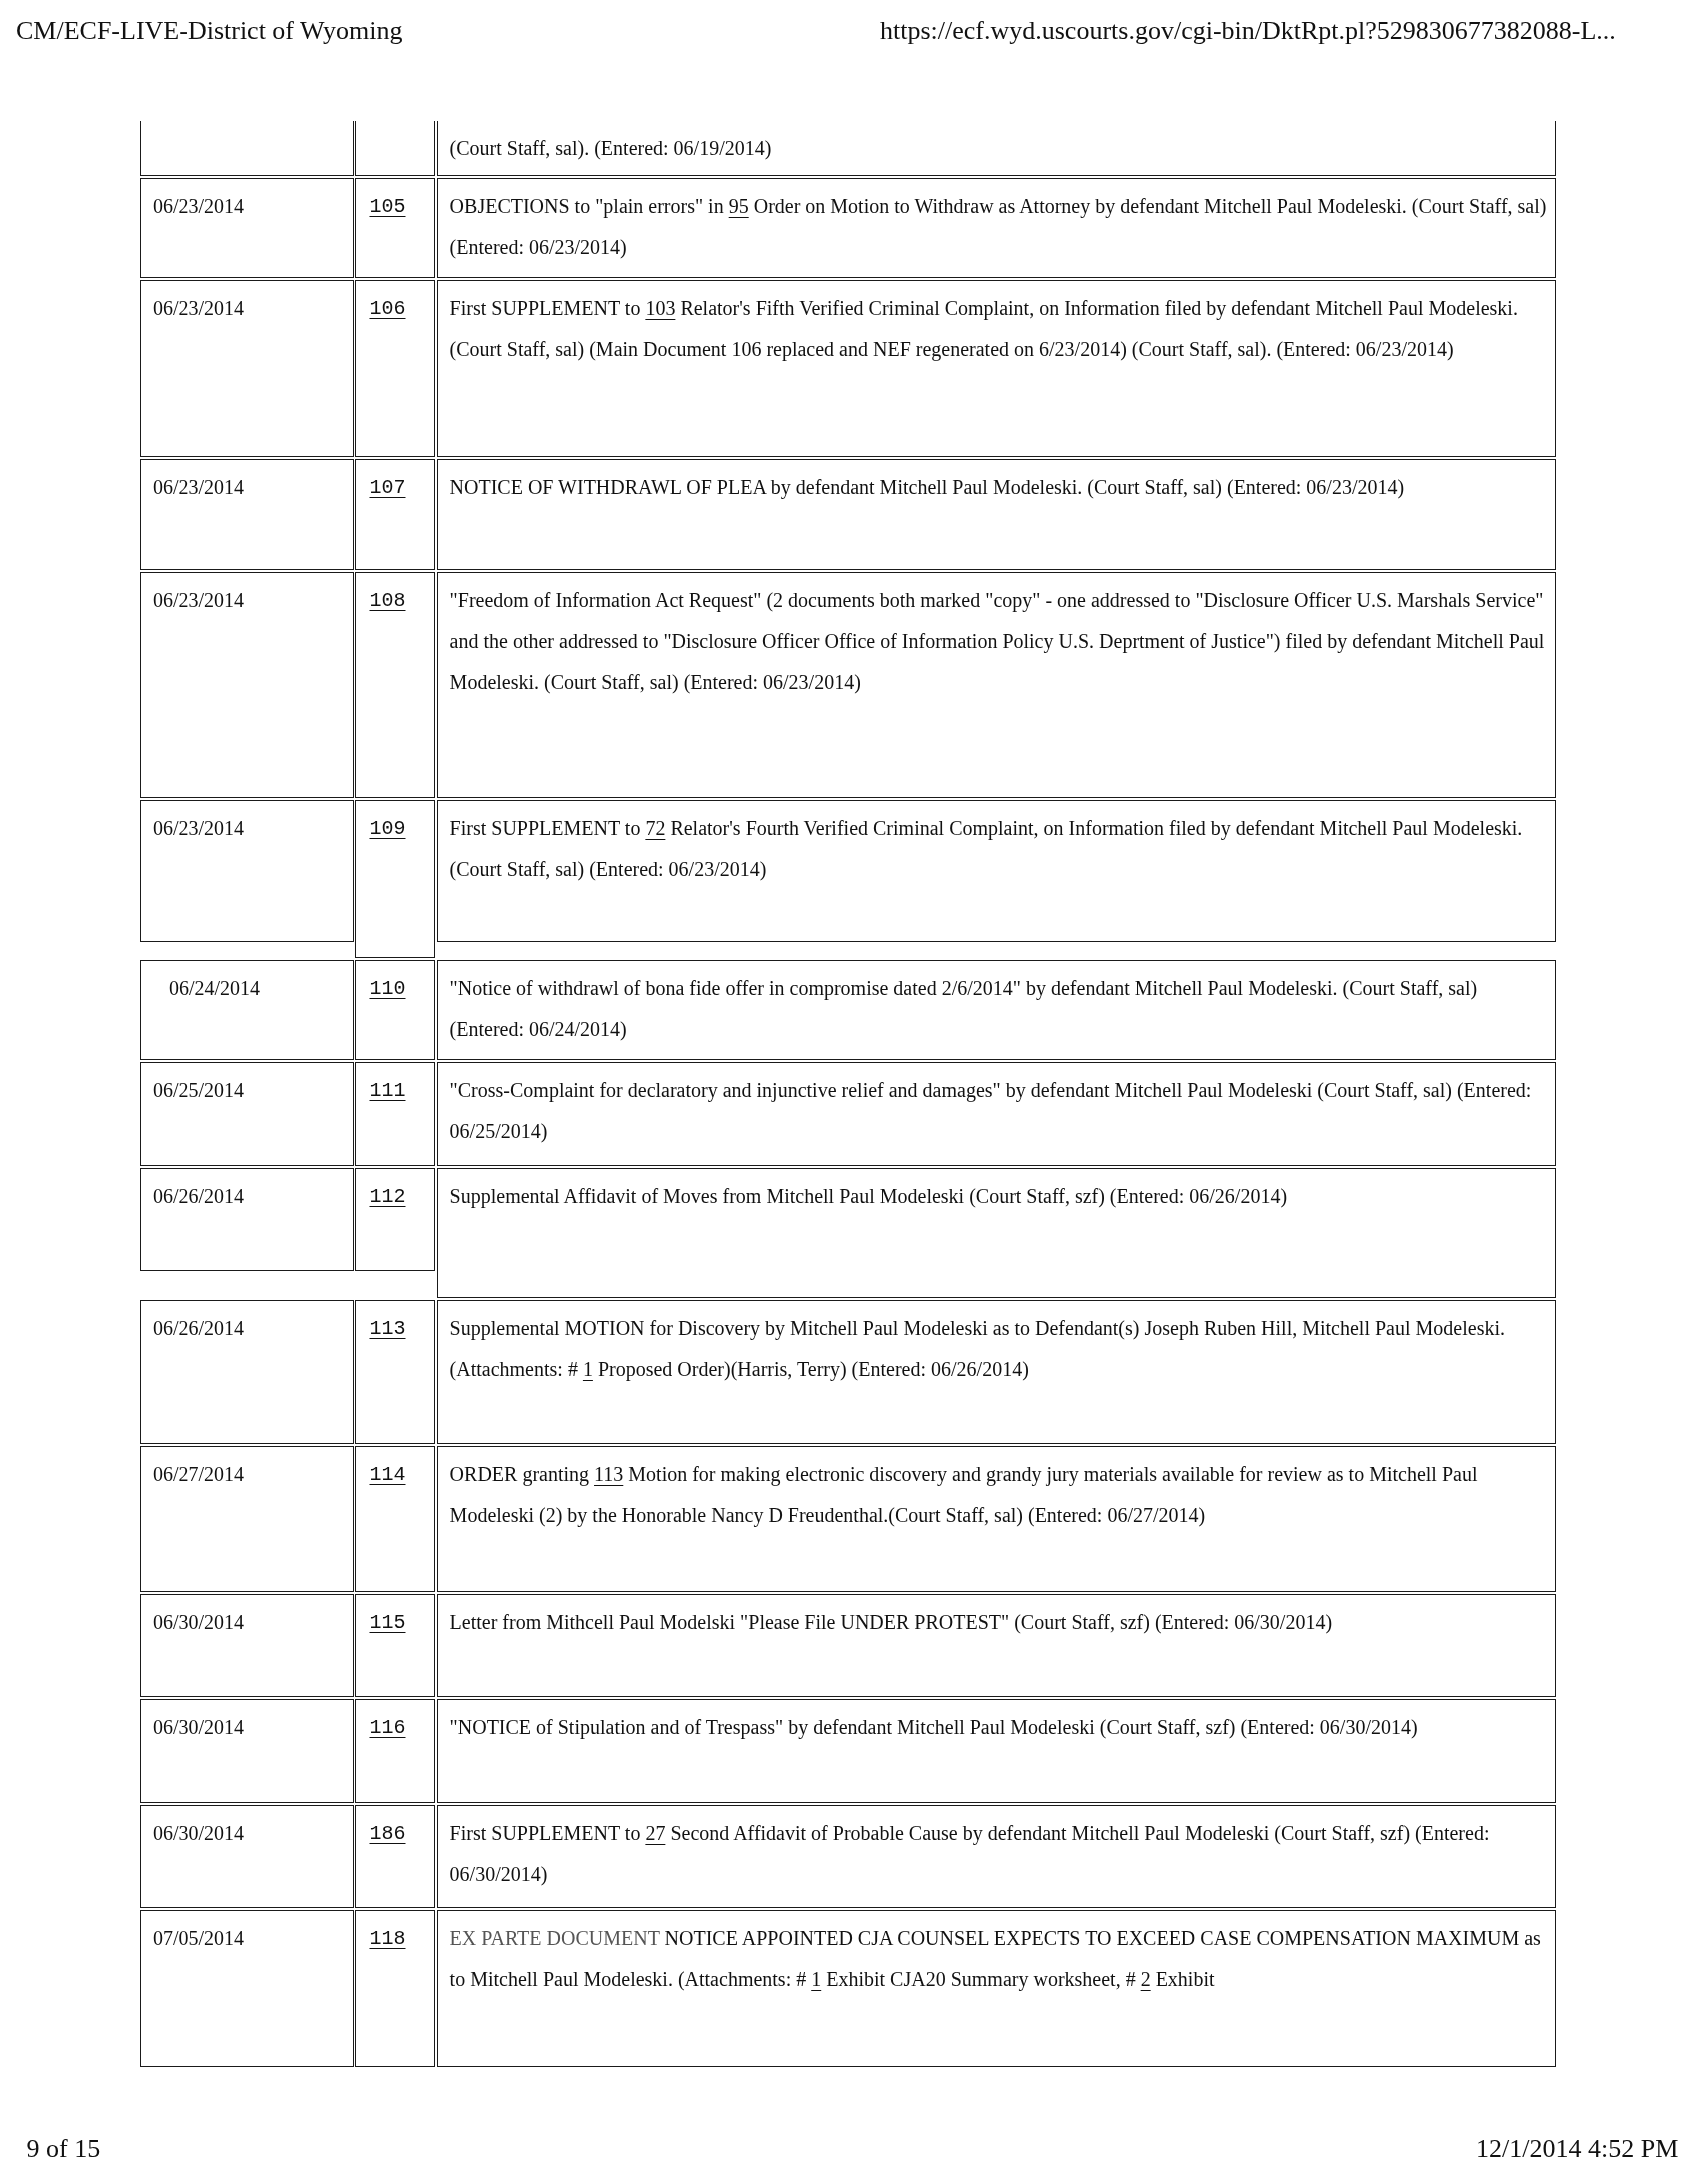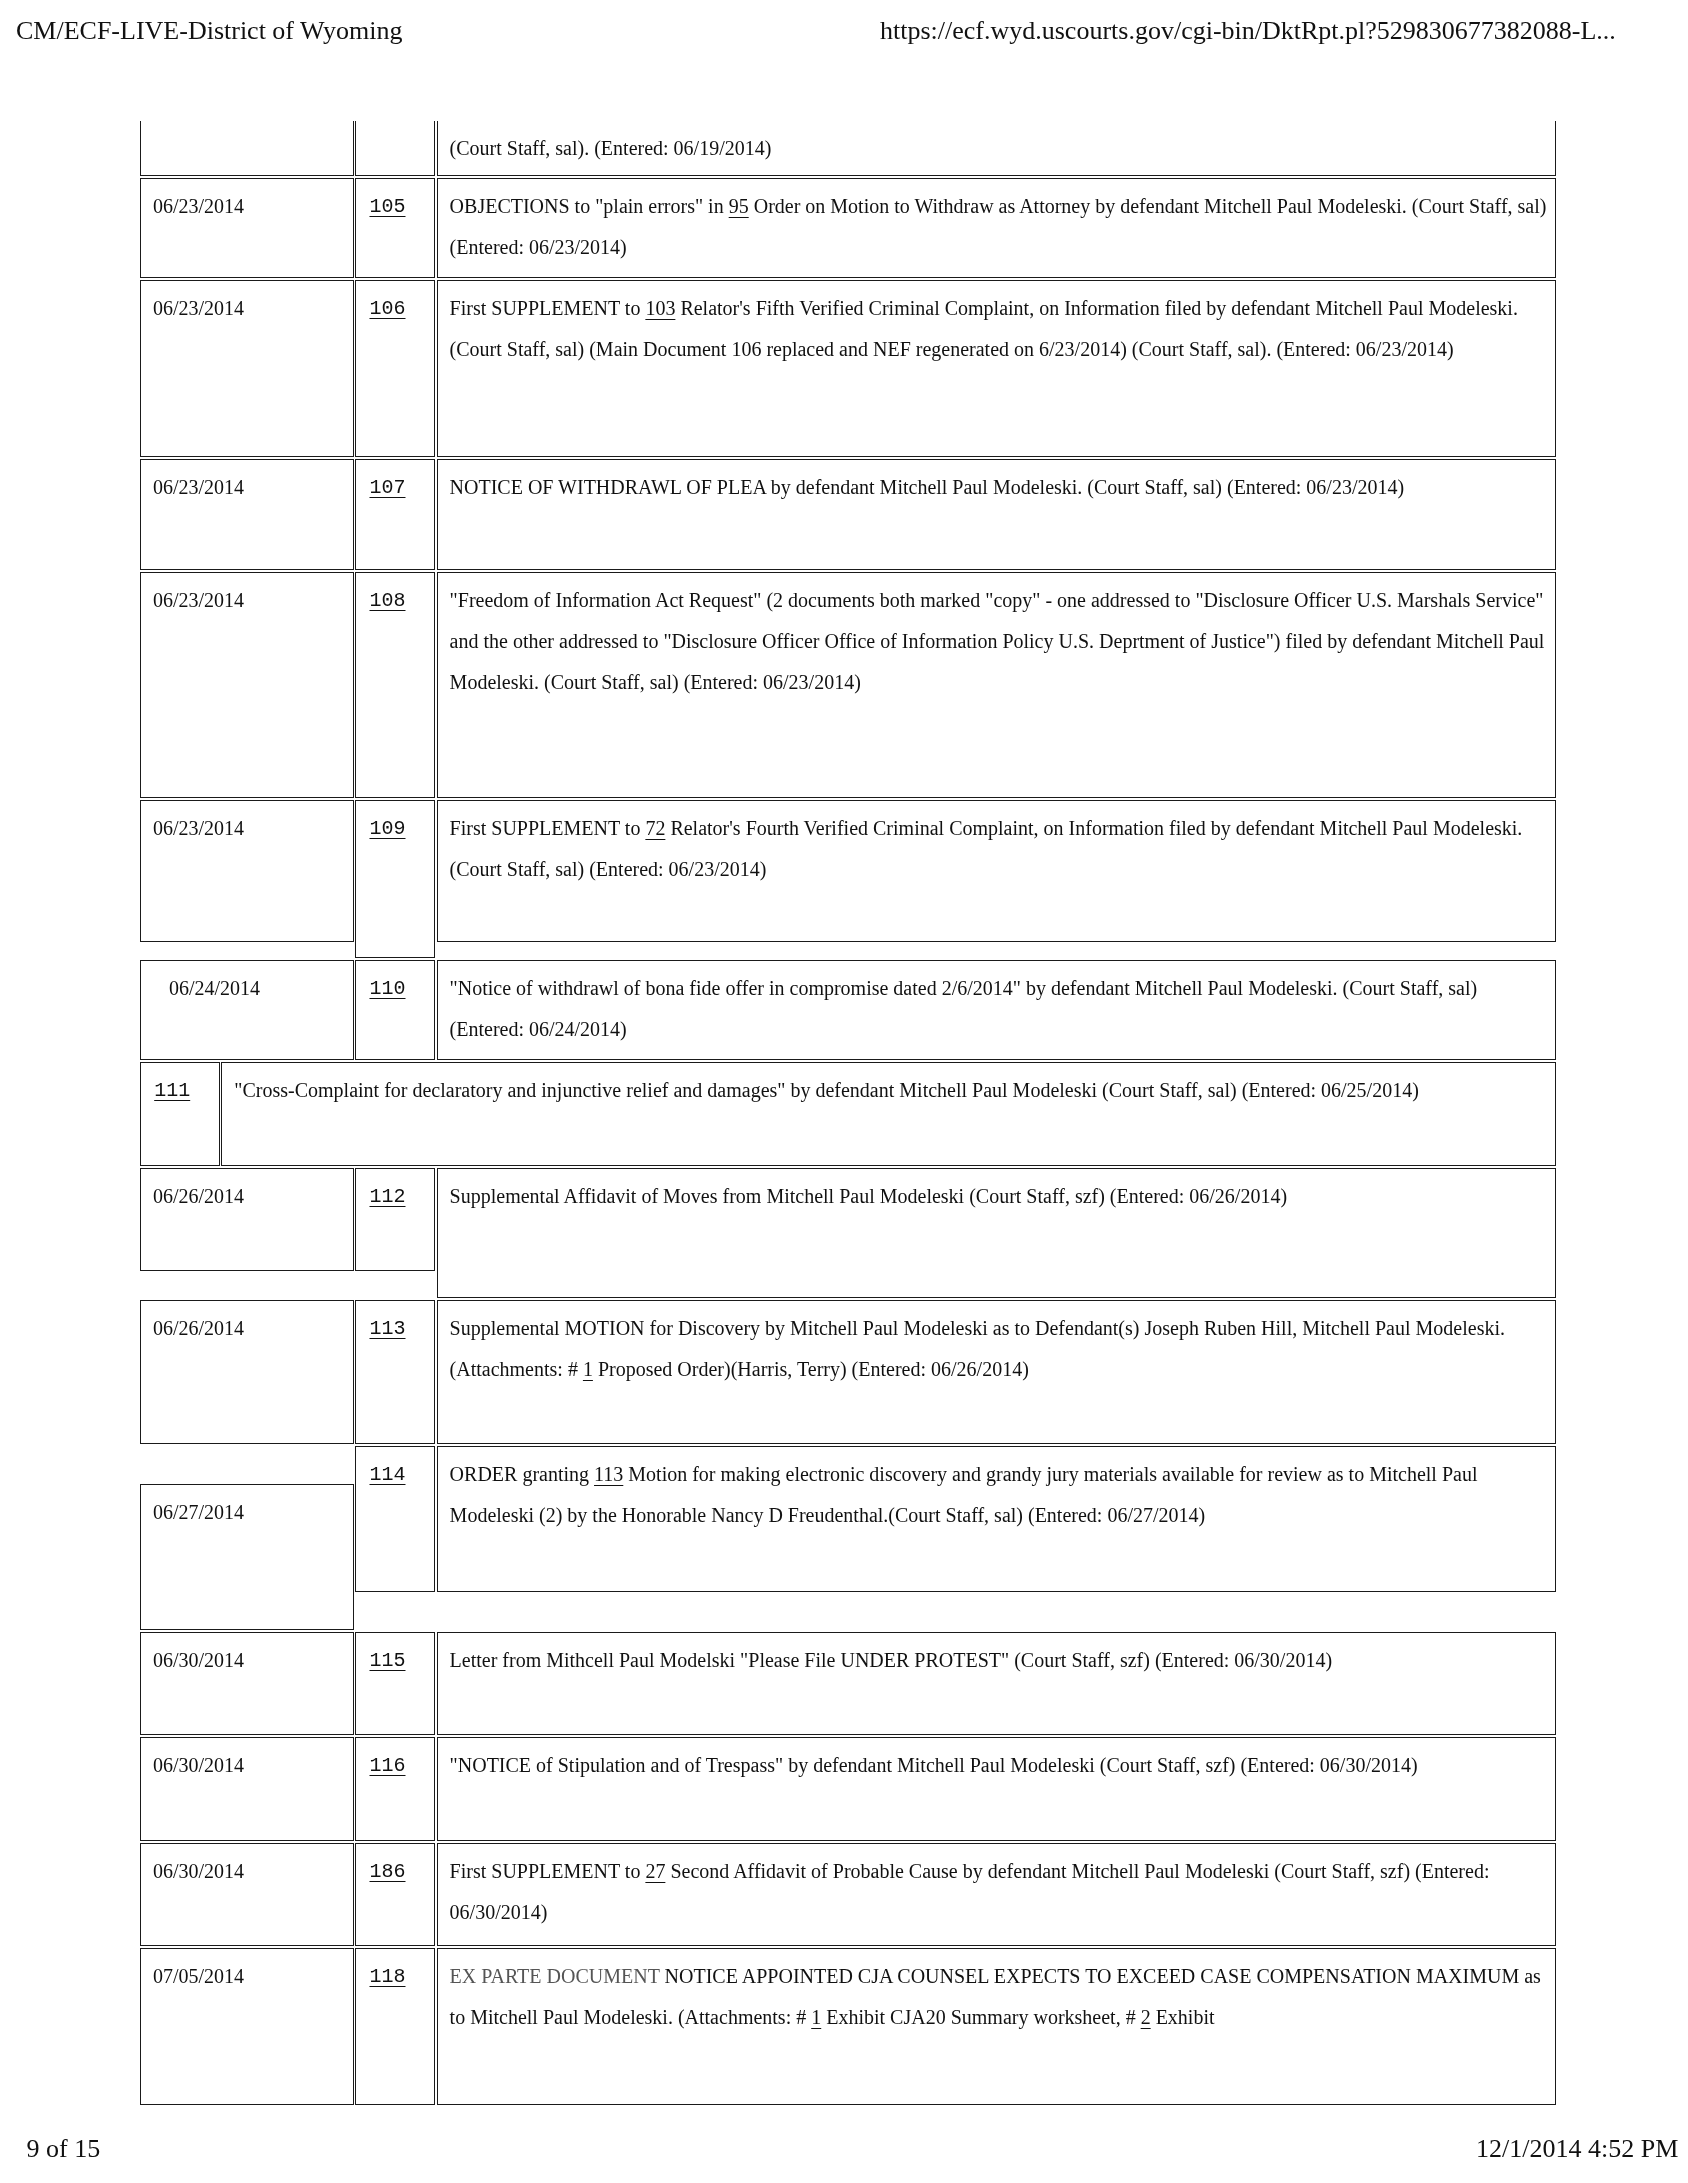--- a/index.html
+++ b/index.html
@@ -63,35 +63,36 @@
       <div class="cell c-date" style="height: 142px;">06/23/2014</div>
       <div class="cell c-num" style="height: 158px;"><span class="lnk">109</span></div>
       <div class="cell c-text" style="height: 142px;"><span>First SUPPLEMENT to </span><span class="lnk">72</span><span> Relator's Fourth Verified Criminal Complaint, on Information filed by defendant Mitchell Paul Modeleski. (Court Staff, sal) (Entered: 06/23/2014)</span></div>
     </div>
     <div class="row">
       <div class="cell c-date" style="height: 100px; padding-left: 28px;">06/24/2014</div>
       <div class="cell c-num" style="height: 100px;"><span class="lnk">110</span></div>
       <div class="cell c-text" style="height: 100px;"><span>"Notice of withdrawl of bona fide offer in compromise dated 2/6/2014" by defendant Mitchell Paul Modeleski. (Court Staff, sal) (Entered: 06/24/2014)</span></div>
     </div>
     <div class="row">
+      <div class="cell c-date" style="height: 104px;">06/25/2014</div>
       <div class="cell c-num" style="height: 104px;"><span class="lnk">111</span></div>
       <div class="cell c-text" style="height: 104px;"><span>"Cross-Complaint for declaratory and injunctive relief and damages" by defendant Mitchell Paul Modeleski (Court Staff, sal) (Entered: 06/25/2014)</span></div>
     </div>
     <div class="row">
       <div class="cell c-date" style="height: 103px;">06/26/2014</div>
       <div class="cell c-num" style="height: 103px;"><span class="lnk">112</span></div>
       <div class="cell c-text" style="height: 130px;"><span>Supplemental Affidavit of Moves from Mitchell Paul Modeleski (Court Staff, szf) (Entered: 06/26/2014)</span></div>
     </div>
     <div class="row">
       <div class="cell c-date" style="height: 144px;">06/26/2014</div>
       <div class="cell c-num" style="height: 144px;"><span class="lnk">113</span></div>
       <div class="cell c-text" style="height: 144px;"><span>Supplemental MOTION for Discovery by Mitchell Paul Modeleski as to Defendant(s) Joseph Ruben Hill, Mitchell Paul Modeleski. (Attachments: # </span><span class="lnk">1</span><span> Proposed Order)(Harris, Terry) (Entered: 06/26/2014)</span></div>
     </div>
     <div class="row">
-      <div class="cell c-date" style="height: 146px; margin-top: 38px;">06/27/2014</div>
+      <div class="cell c-date" style="height: 146px;">06/27/2014</div>
       <div class="cell c-num" style="height: 146px;"><span class="lnk">114</span></div>
       <div class="cell c-text" style="height: 146px;"><span>ORDER granting </span><span class="lnk">113</span><span> Motion for making electronic discovery and grandy jury materials available for review as to Mitchell Paul Modeleski (2) by the Honorable Nancy D Freudenthal.(Court Staff, sal) (Entered: 06/27/2014)</span></div>
     </div>
     <div class="row">
       <div class="cell c-date" style="height: 103px;">06/30/2014</div>
       <div class="cell c-num" style="height: 103px;"><span class="lnk">115</span></div>
       <div class="cell c-text" style="height: 103px;"><span>Letter from Mithcell Paul Modelski "Please File UNDER PROTEST" (Court Staff, szf) (Entered: 06/30/2014)</span></div>
     </div>
     <div class="row">
       <div class="cell c-date" style="height: 104px;">06/30/2014</div>

